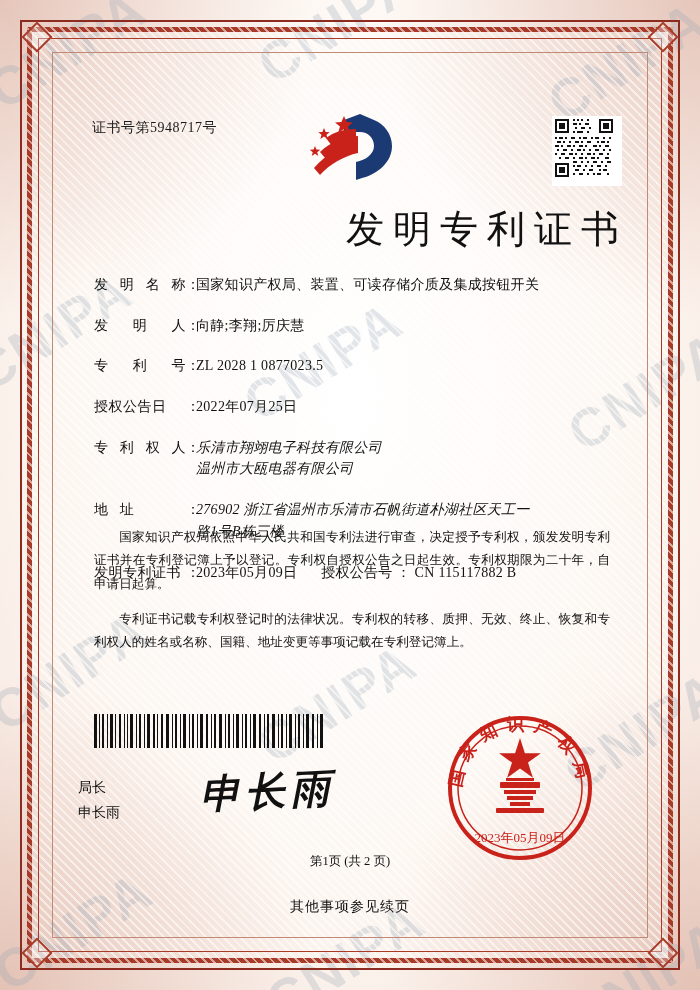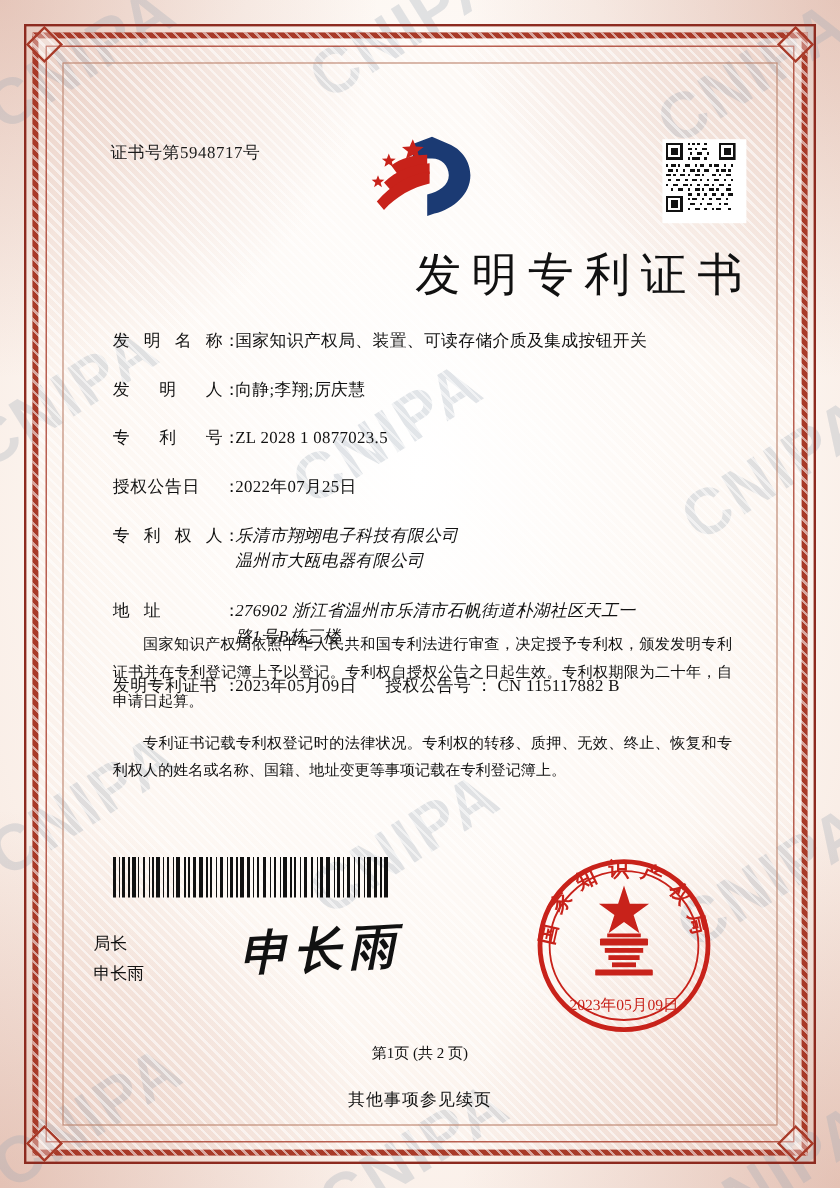--- a/index.html
+++ b/index.html
@@ -228,29 +228,29 @@
 
   
   .seal {
     position: absolute;
     right: 32px; top: 648px;
     width: 152px; height: 152px;
   }
 
   .footer-page {
     position: absolute;
-    left: 0; bottom: 39px;
+    left: 0; bottom: 56px;
     width: 556px;
     text-align: center;
     font-size: 12.5px;
     color: #111111;
   }
   .footer-note {
     position: absolute;
-    left: 0; bottom: 0;
+    left: 0; bottom: 10px;
     width: 556px;
     text-align: center;
     font-size: 14px;
     letter-spacing: 1px;
     color: #111111;
   }
 </style>
 </head>
 <body>
 

